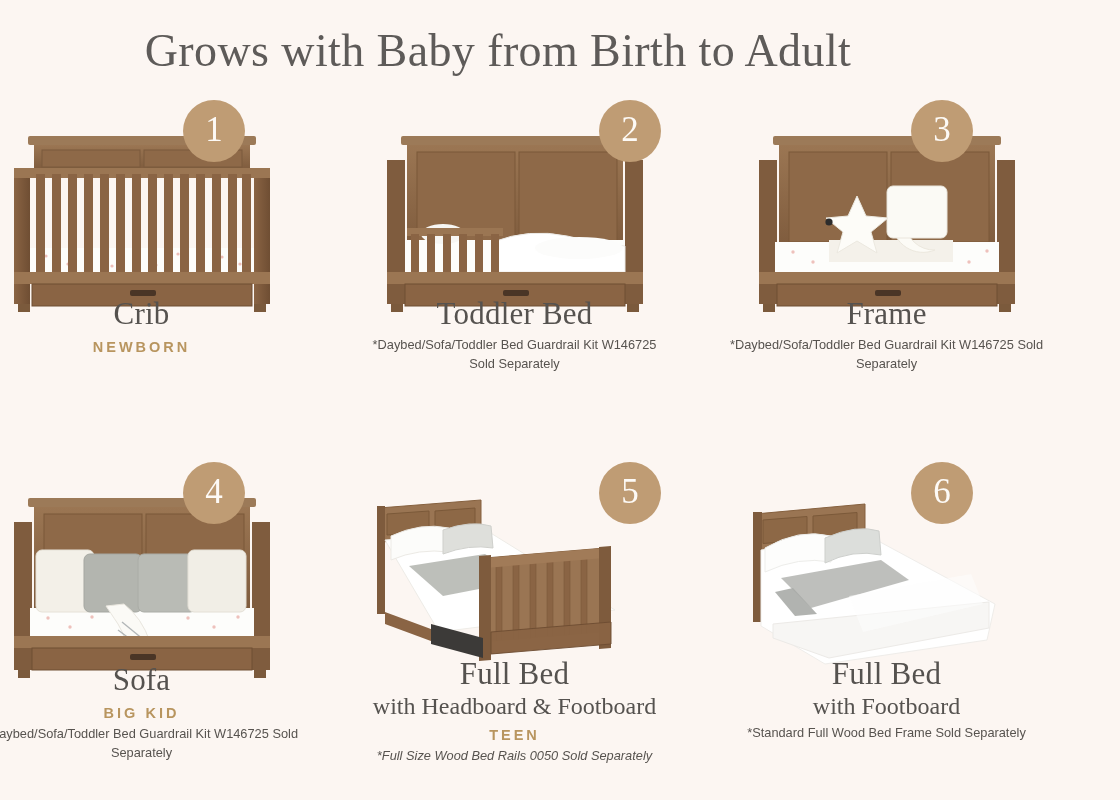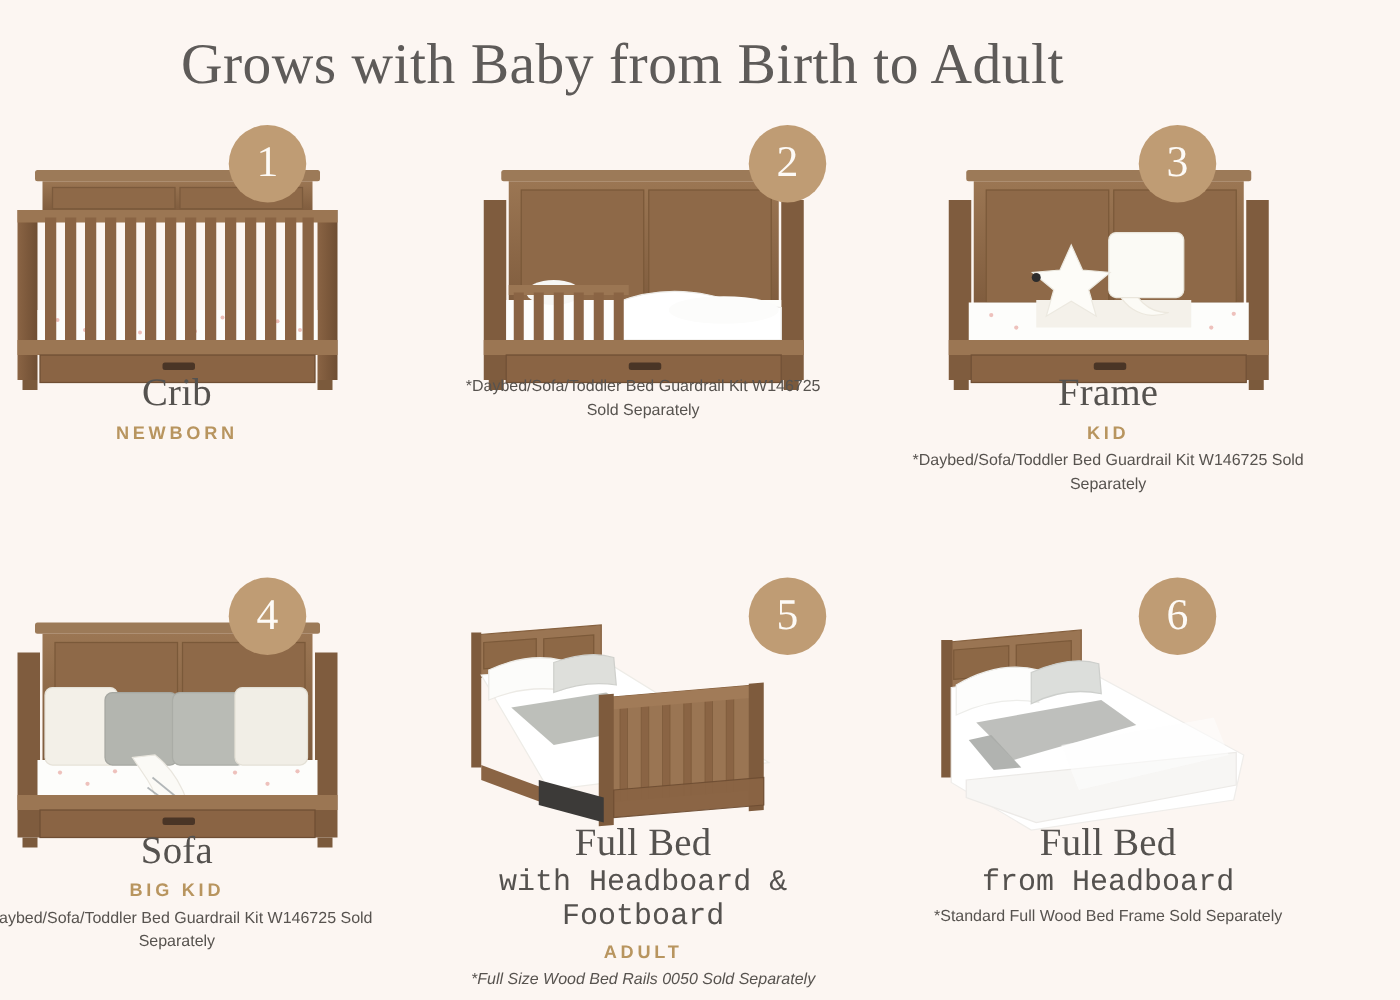--- a/index.html
+++ b/index.html
@@ -41,21 +41,21 @@
     padding-bottom:3px;
     box-sizing:border-box;
   }
 
   .caption{position:absolute;left:0;width:373px;text-align:center;}
   .cap-main{
     font-family:"Liberation Serif",serif;
     font-size:31px;color:#55524f;font-weight:400;letter-spacing:.2px;
   }
   .cap-sub{
-    font-family:Liberation Mono, monospace;
+    font-family:Liberation Serif, serif;
     font-size:24px;color:#55524f;font-weight:400;margin-top:1px;
   }
   .cap-age{
     font-size:14.5px;font-weight:700;color:#b8955f;
     letter-spacing:3.0px;margin-top:7px;
   }
   .cap-note{
     font-size:12.8px;color:#57534f;line-height:1.45;margin-top:4px;font-weight:400;
   }
 </style>
@@ -175,20 +175,21 @@
             </g>
             <rect x="22" y="142" width="256" height="12" fill="#9b7653"></rect>
             <rect x="40" y="154" width="220" height="22" fill="#8a6444" stroke="#6f4e33"></rect>
             <rect x="138" y="160" width="26" height="6" rx="2" fill="#4a3526"></rect>
             <rect x="26" y="174" width="12" height="8" fill="#7b5a3c"></rect>
             <rect x="262" y="174" width="12" height="8" fill="#7b5a3c"></rect>
           </svg>
         </div>
         <div class="badge" style="left:271px;top:4px;">2</div>
         <div class="caption" style="top:200px;">
+          <div class="cap-main">Toddler Bed</div>
           <div class="cap-note" style="padding:0 32px;">*Daybed/Sofa/Toddler Bed Guardrail Kit W146725 Sold Separately</div>
         </div>
       </div>
 
       <div class="cell c2">
         <div class="stage">
           <svg class="art" width="300" height="185" viewBox="0 0 300 185">
             <defs>
               <linearGradient id="w3" x1="0" y1="0" x2="0" y2="1">
                 <stop offset="0" stop-color="#9b7653"></stop>
@@ -223,21 +224,20 @@
             <rect x="22" y="142" width="256" height="12" fill="#9b7653"></rect>
             <rect x="40" y="154" width="220" height="22" fill="#8a6444" stroke="#6f4e33"></rect>
             <rect x="138" y="160" width="26" height="6" rx="2" fill="#4a3526"></rect>
             <rect x="26" y="174" width="12" height="8" fill="#7b5a3c"></rect>
             <rect x="262" y="174" width="12" height="8" fill="#7b5a3c"></rect>
           </svg>
         </div>
         <div class="badge" style="left:211px;top:4px;">3</div>
         <div class="caption" style="top:200px;">
           <div class="cap-main">Frame</div>
-          <div class="cap-age">KID</div>
           <div class="cap-note" style="padding:0 18px;">*Daybed/Sofa/Toddler Bed Guardrail Kit W146725 Sold Separately</div>
         </div>
       </div>
     </div>
 
     <div class="row" style="margin-top:32px;">
 
       <div class="cell c0">
         <div class="stage">
           <svg class="art" width="300" height="190" viewBox="0 0 300 190">
@@ -322,21 +322,21 @@
             <path d="M234 55 L246 54 L246 156 L234 157 Z" fill="#7e5b3d"></path>
 
             <path d="M126 140 L246 130 L246 152 L126 162 Z" fill="#8a6444" stroke="#6f4e33" opacity=".95"></path>
             <path d="M66 132 L118 146 L118 166 L66 152 Z" fill="#3c3a38"></path>
           </svg>
         </div>
         <div class="badge" style="left:271px;top:4px;">5</div>
         <div class="caption" style="top:198px;">
           <div class="cap-main">Full Bed</div>
           <div class="cap-sub">with Headboard &amp; Footboard</div>
-          <div class="cap-age">ADULT</div>
+          <div class="cap-age">TEEN</div>
           <div class="cap-note" style="padding:0 40px;font-style:italic;">*Full Size Wood Bed Rails 0050 Sold Separately</div>
         </div>
       </div>
 
       <div class="cell c2">
         <div class="stage">
           <svg class="art" width="300" height="190" viewBox="0 0 300 190">
 
             <path d="M18 22 L128 12 L128 52 L18 60 Z" fill="#9a7553" stroke="#86613f"></path>
             <path d="M26 28 L70 24.5 L70 48 L26 51.5 Z" fill="#8d6846" stroke="#7b5939"></path>
@@ -352,20 +352,20 @@
 
             <path d="M44 86 L144 68 L172 88 L74 116 Z" fill="#b8bab6" opacity=".92"></path>
             <path d="M38 100 L56 96 L80 122 L58 124 Z" fill="#a9aba7" opacity=".9"></path>
 
             <path d="M112 104 L234 82 L246 112 L126 140 Z" fill="#fdfdfd" opacity=".55"></path>
           </svg>
         </div>
         <div class="badge" style="left:211px;top:4px;">6</div>
         <div class="caption" style="top:198px;">
           <div class="cap-main">Full Bed</div>
-          <div class="cap-sub">from Headboard</div>
+          <div class="cap-sub">with Footboard</div>
           <div class="cap-note" style="padding:0 40px;">*Standard Full Wood Bed Frame Sold Separately</div>
         </div>
       </div>
     </div>
 
   </div>
 </div>
 
 </body></html>

